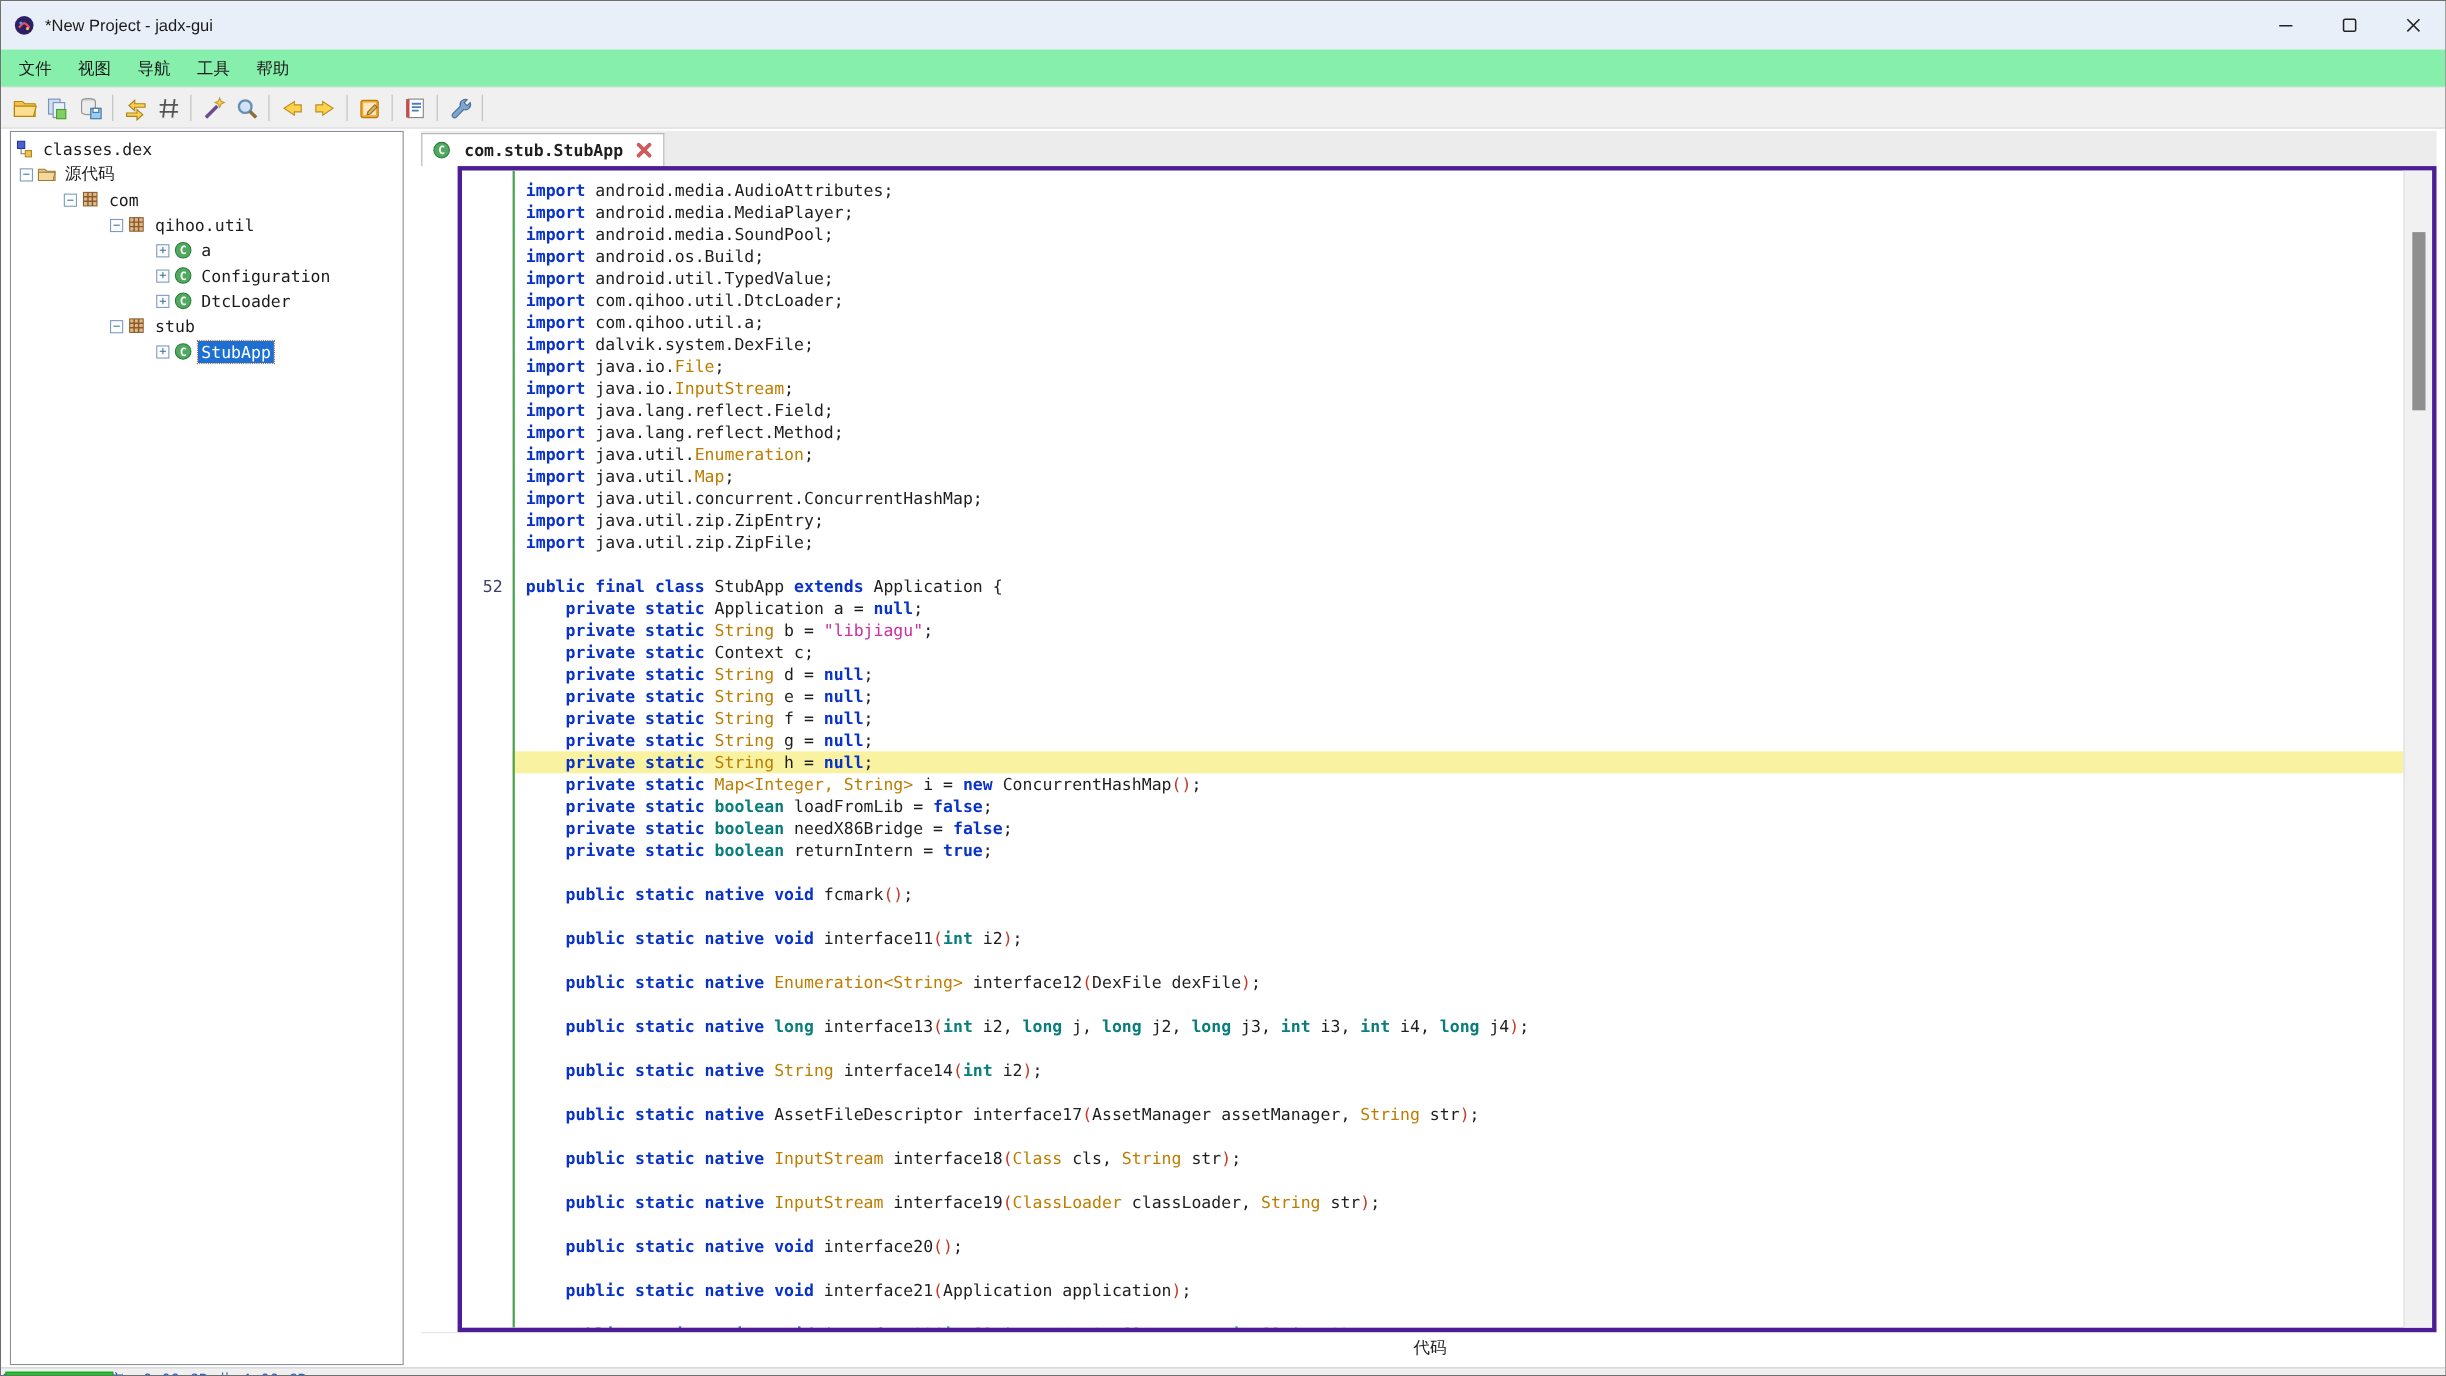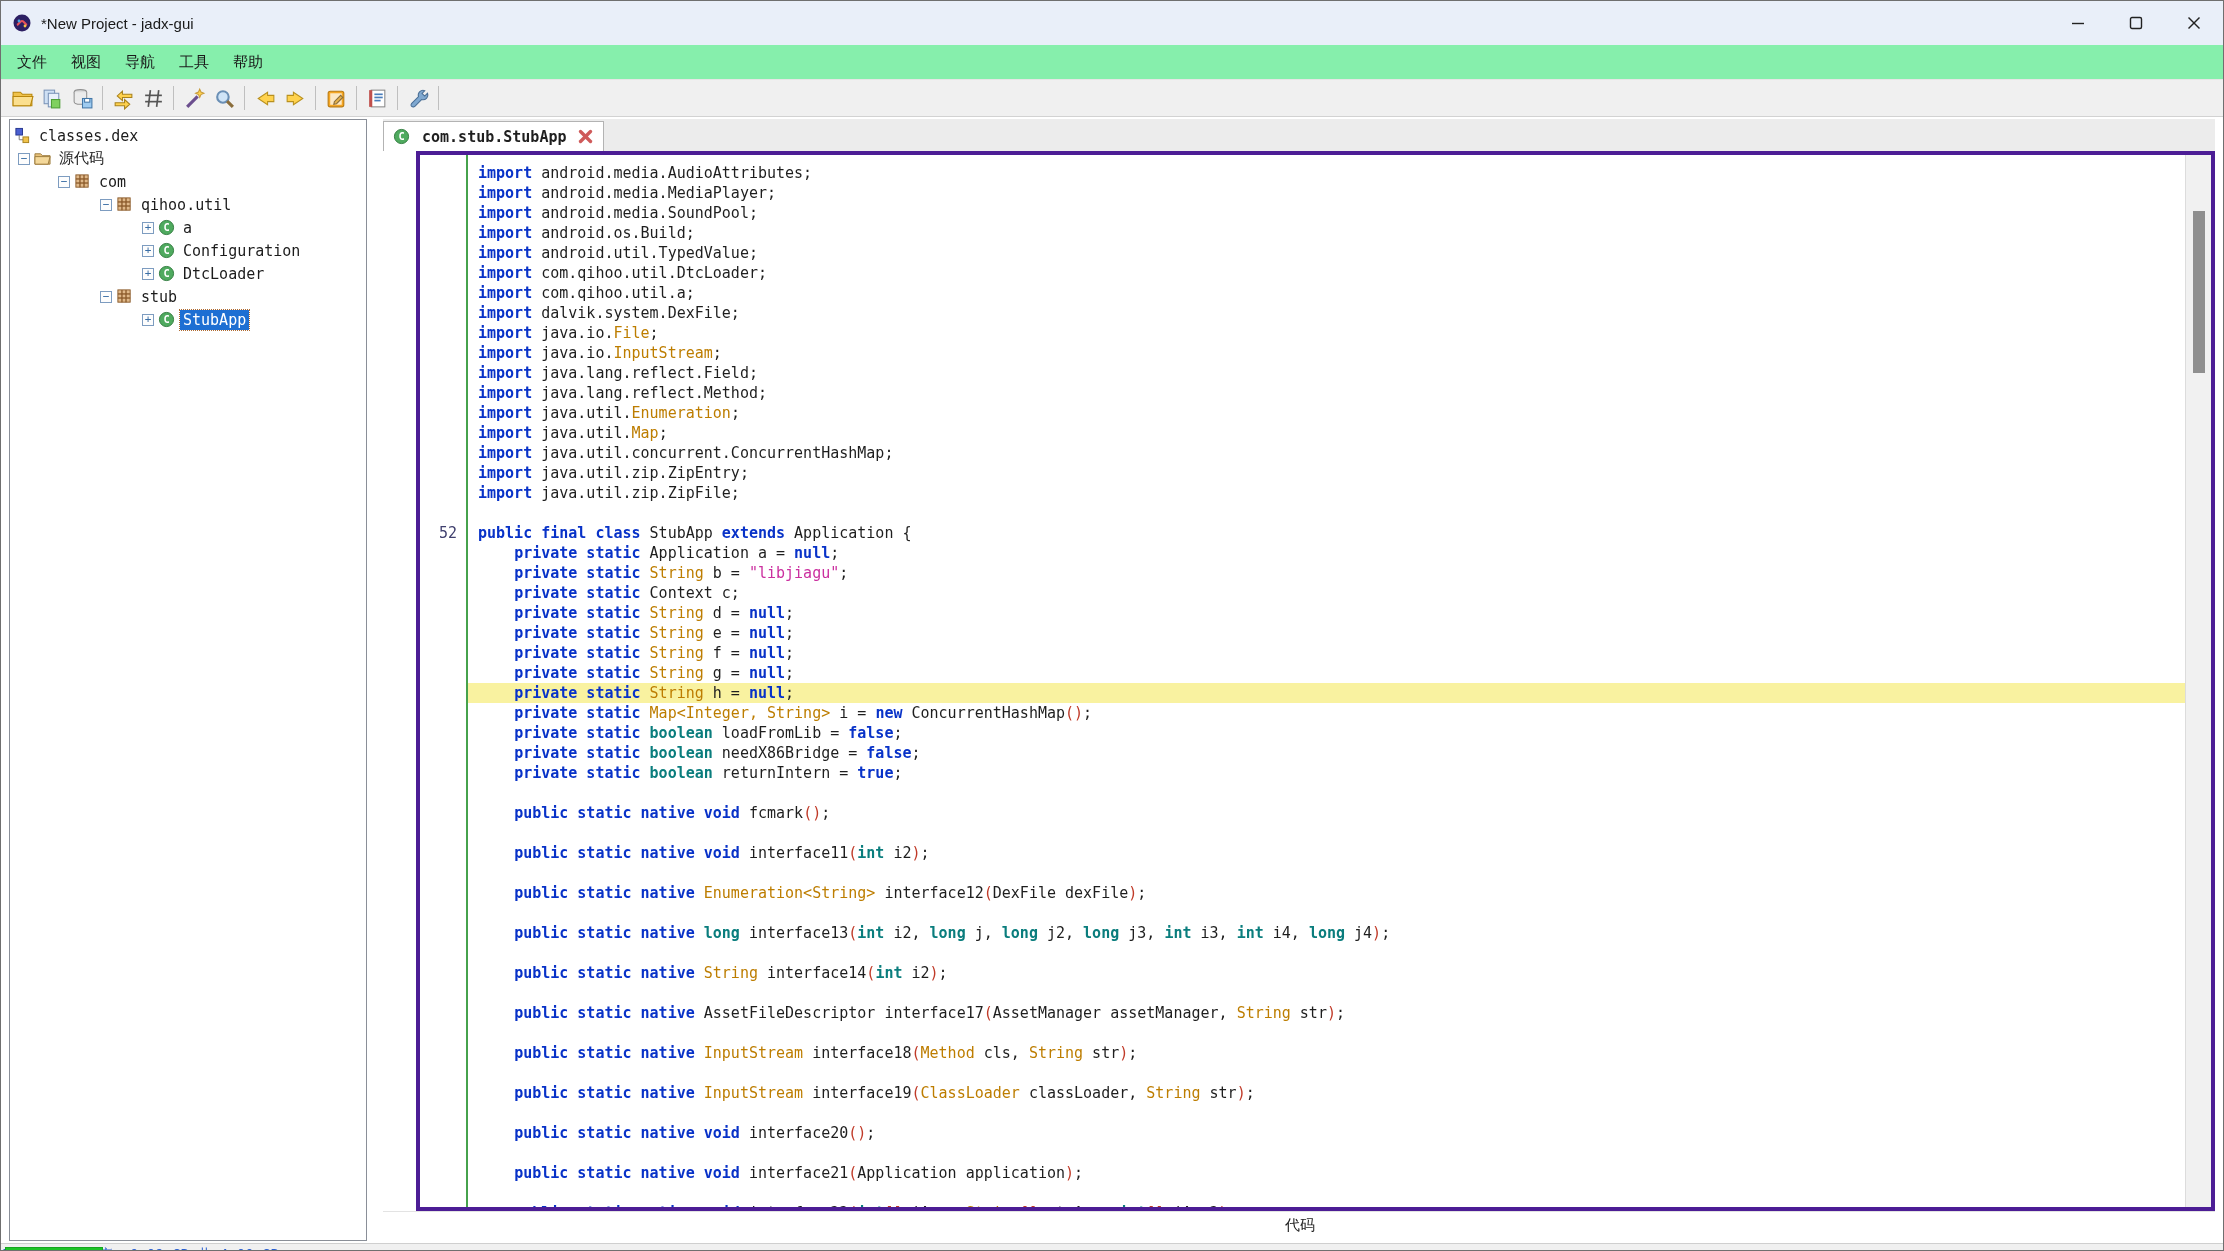--- a/index.html
+++ b/index.html
@@ -479,21 +479,21 @@
             <div class="cl">
               <span class="ln"></span>
               <span class="ct"><span class="tk-n">    </span><span class="tk-k">public static native </span><span class="tk-n">AssetFileDescriptor interface17</span><span class="tk-p">(</span><span class="tk-n">AssetManager assetManager, </span><span class="tk-t">String</span><span class="tk-n"> str</span><span class="tk-p">)</span><span class="tk-n">;</span></span>
             </div>
             <div class="cl">
               <span class="ln"></span>
               <span class="ct"></span>
             </div>
             <div class="cl">
               <span class="ln"></span>
-              <span class="ct"><span class="tk-n">    </span><span class="tk-k">public static native </span><span class="tk-t">InputStream</span><span class="tk-n"> interface18</span><span class="tk-p">(</span><span class="tk-t">Method</span><span class="tk-n"> cls, </span><span class="tk-t">String</span><span class="tk-n"> str</span><span class="tk-p">)</span><span class="tk-n">;</span></span>
+              <span class="ct"><span class="tk-n">    </span><span class="tk-k">public static native </span><span class="tk-t">InputStream</span><span class="tk-n"> interface18</span><span class="tk-p">(</span><span class="tk-t">Class</span><span class="tk-n"> cls, </span><span class="tk-t">String</span><span class="tk-n"> str</span><span class="tk-p">)</span><span class="tk-n">;</span></span>
             </div>
             <div class="cl">
               <span class="ln"></span>
               <span class="ct"></span>
             </div>
             <div class="cl">
               <span class="ln"></span>
               <span class="ct"><span class="tk-n">    </span><span class="tk-k">public static native </span><span class="tk-t">InputStream</span><span class="tk-n"> interface19</span><span class="tk-p">(</span><span class="tk-t">ClassLoader</span><span class="tk-n"> classLoader, </span><span class="tk-t">String</span><span class="tk-n"> str</span><span class="tk-p">)</span><span class="tk-n">;</span></span>
             </div>
             <div class="cl">

